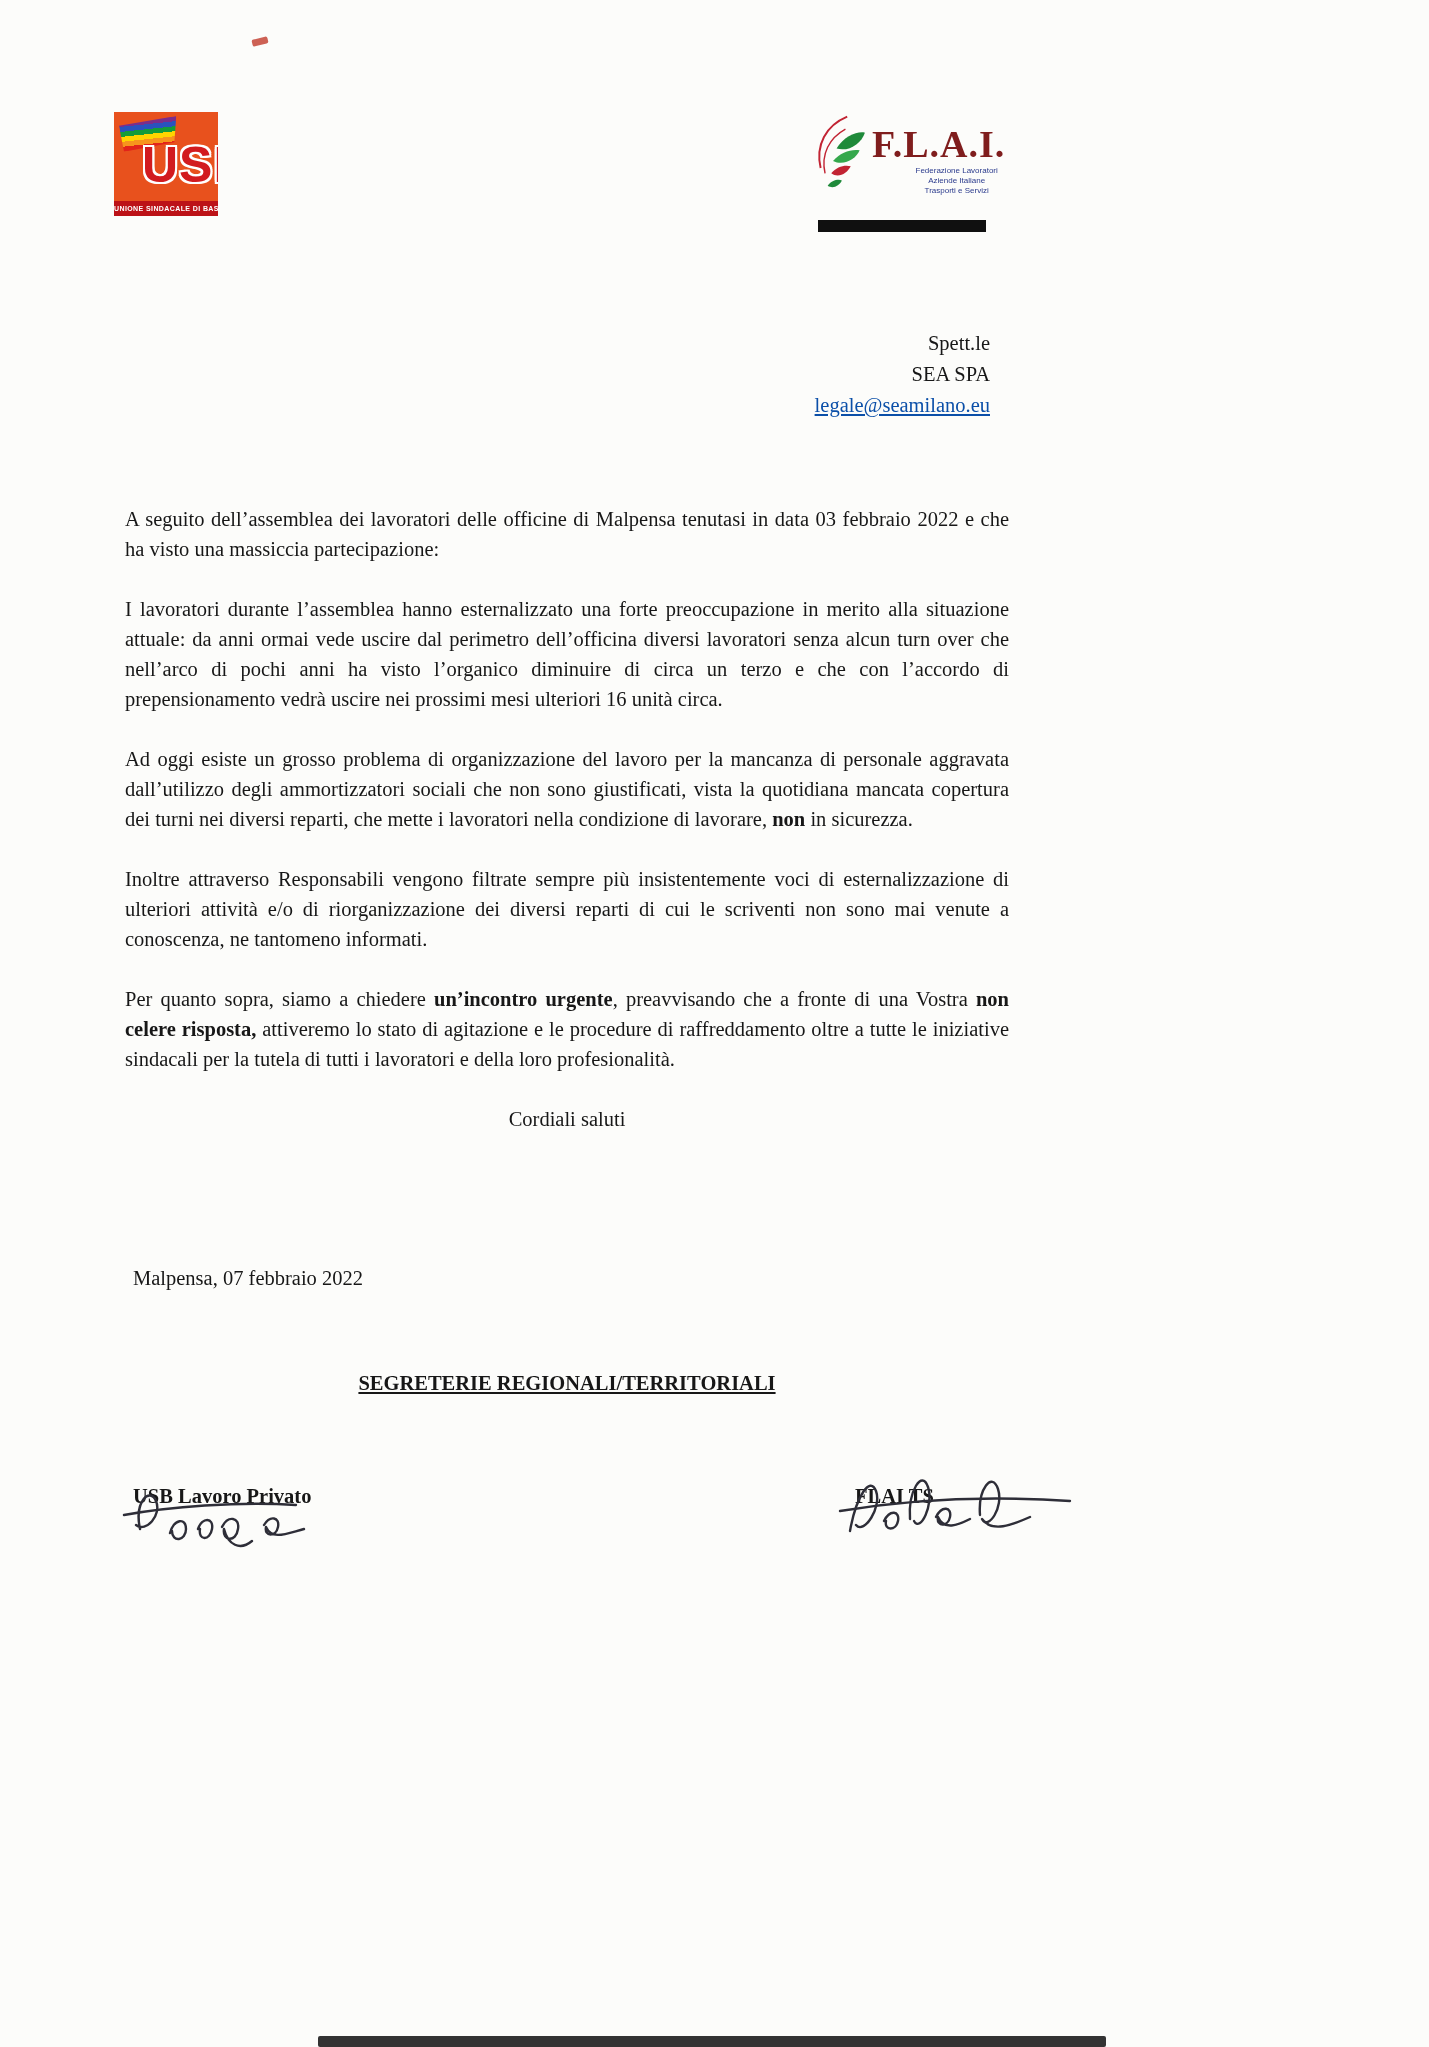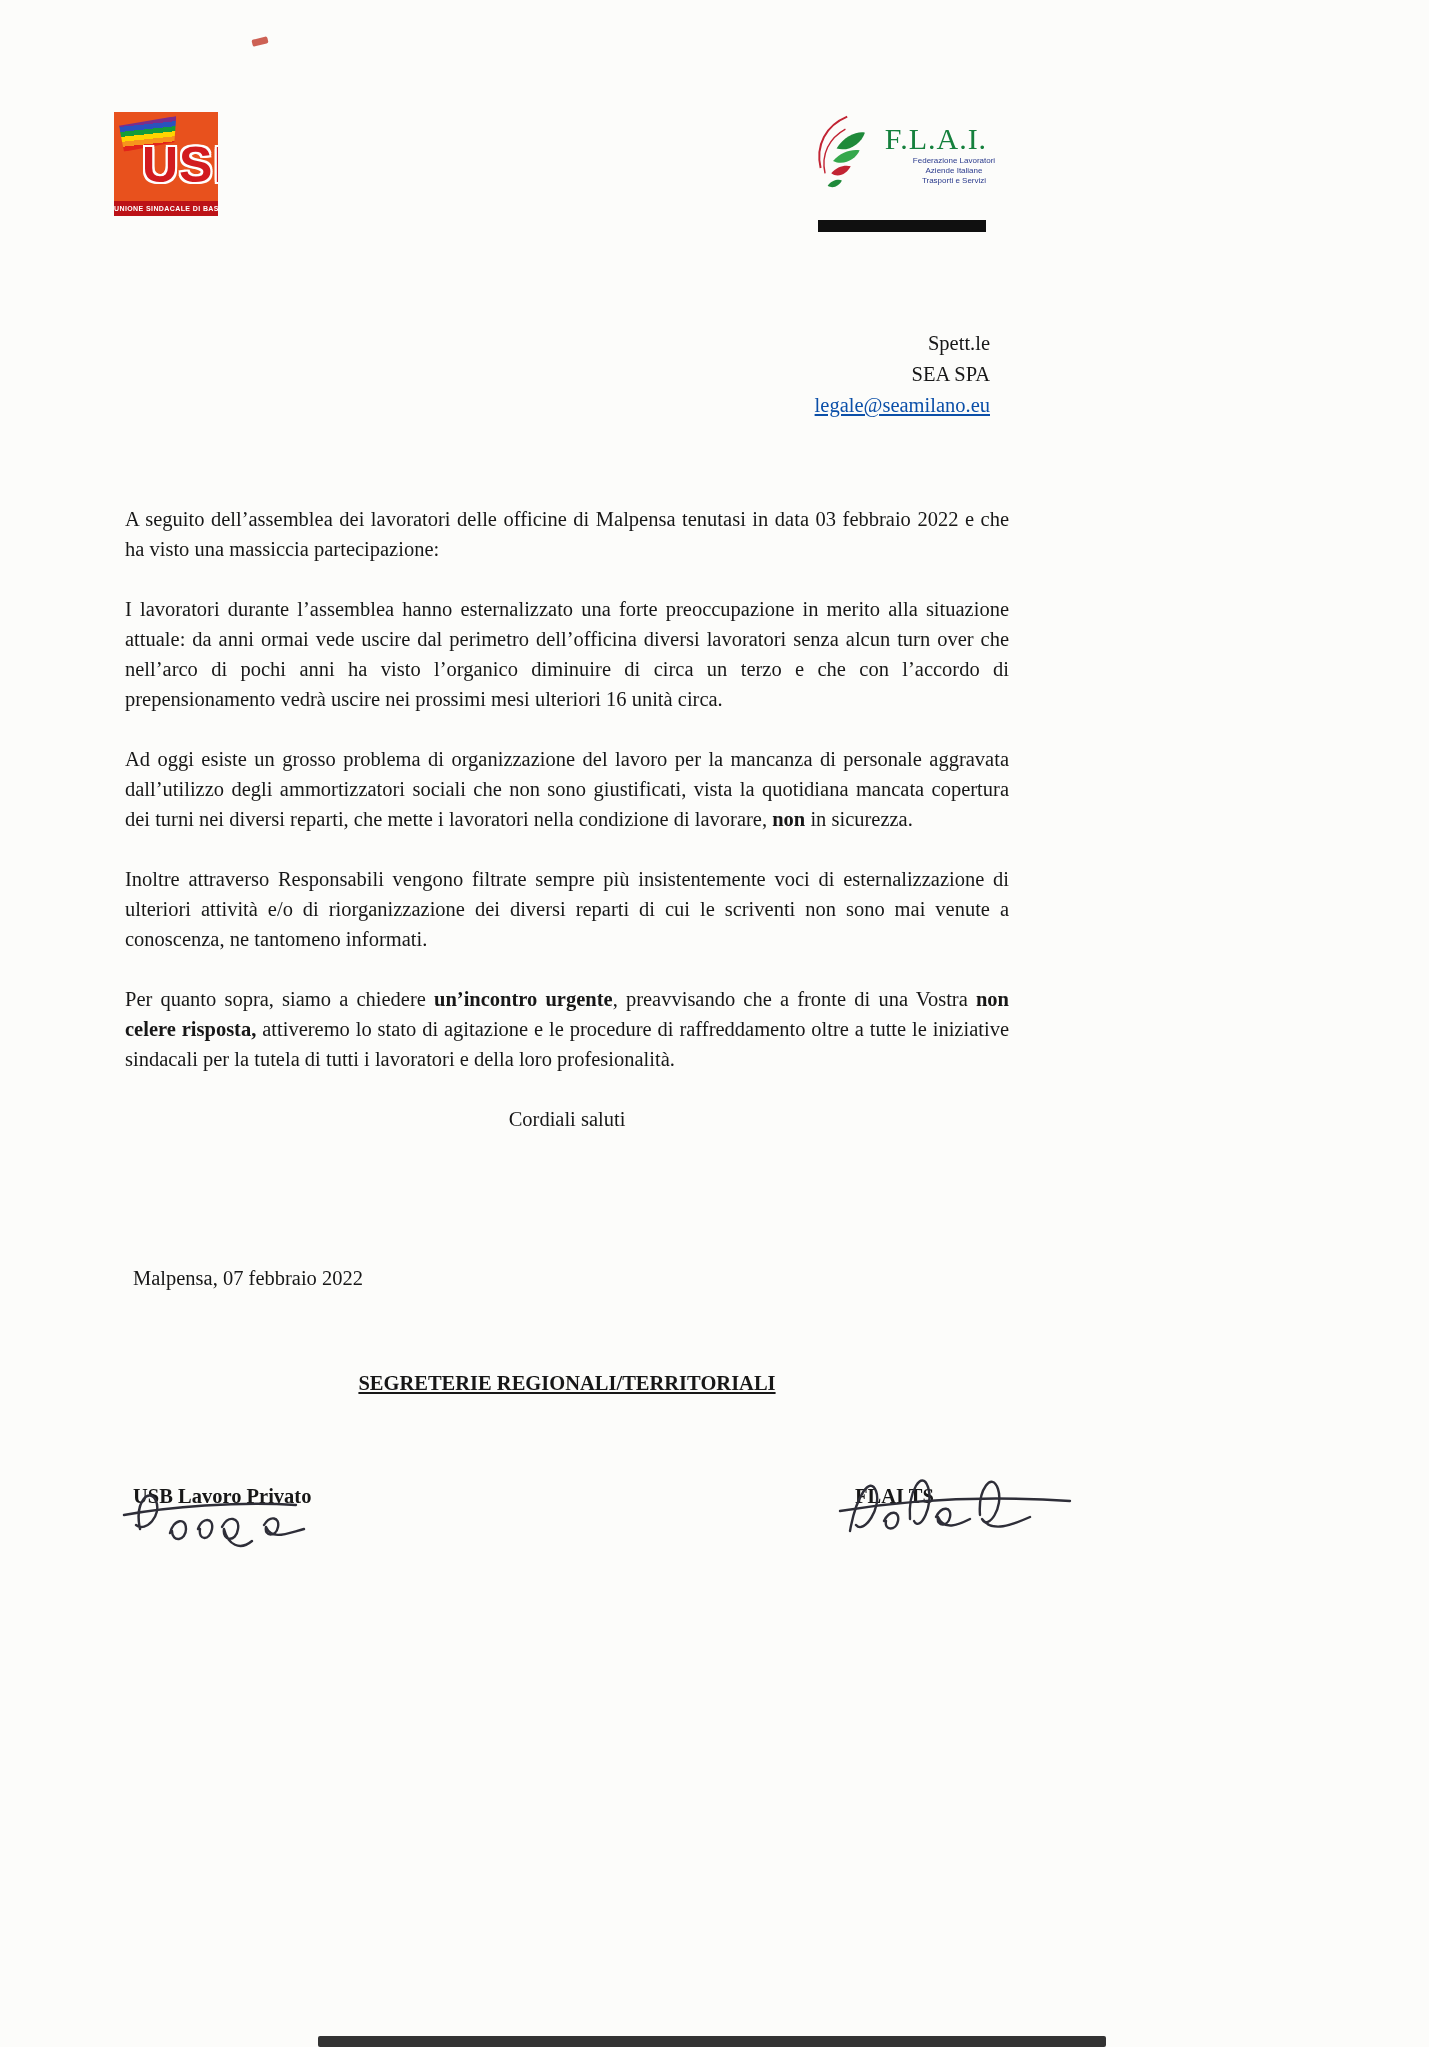--- a/index.html
+++ b/index.html
@@ -25,22 +25,22 @@
     text-shadow:-2px -2px 0 #fff,2px -2px 0 #fff,-2px 2px 0 #fff,2px 2px 0 #fff,0 -2px 0 #fff,0 2px 0 #fff,-2px 0 0 #fff,2px 0 0 #fff;padding-left:28px; }
   .usb-strip { position:absolute; left:0; right:0; bottom:0; height:15px;
     background:#bc1217; color:#fff; font-size:7px; letter-spacing:.4px;
     text-align:center; line-height:15px; font-weight:bold; white-space:nowrap; }
 
   
   .flai-logo { position:absolute; left:810px; top:106px; width:190px; height:110px;
     display:flex; align-items:flex-start; }
   .flai-leaves { width:62px; height:94px; flex:0 0 auto; }
   .flai-text { flex:1; text-align:center; padding-top:16px; }
-  .flai-title { font-family:"Liberation Serif", serif; font-size:30px; font-weight:normal;
-    color:#15803d; letter-spacing:1px; }
+  .flai-title { font-family:"Liberation Serif", serif; font-size:38px; font-weight:bold;
+    color:#7f1d1d; letter-spacing:1px; }
   .flai-sub { font-family:"Liberation Sans", sans-serif; font-size:8px; color:#2a3a8c; line-height:10px;margin-left:36px; }
   .flai-bar { position:absolute; left:818px; top:220px; width:168px; height:12px; background:#101010; }
 
   
   .recipient { position:absolute; right:439px; top:328px; text-align:right;
     font-size:20.5px; line-height:31px; }
   .email { color:#0b4fa8; text-decoration:underline; }
 
   
   .letter { position:absolute; left:125px; top:504px; width:884px;

